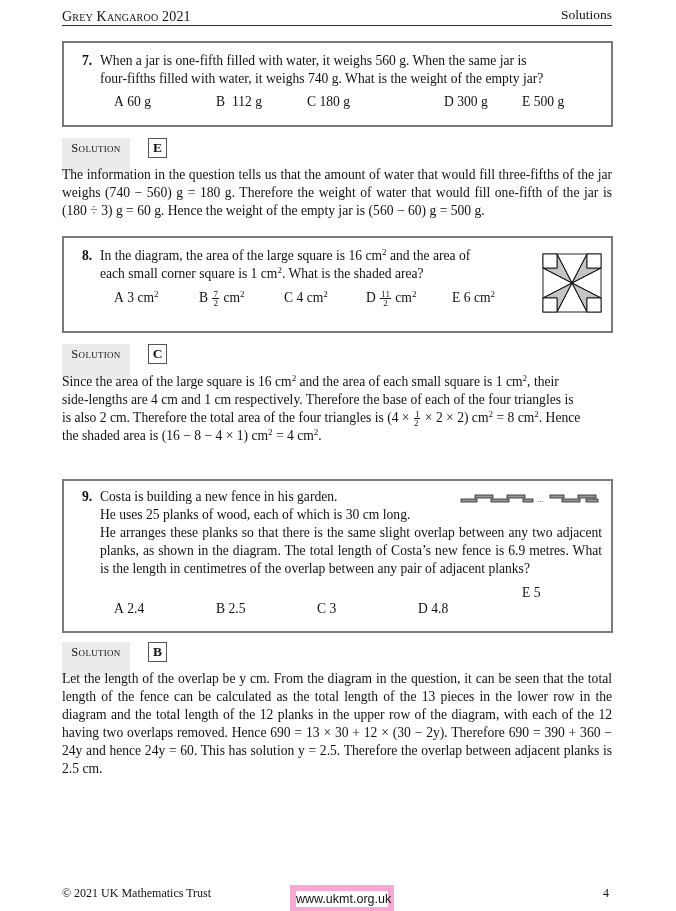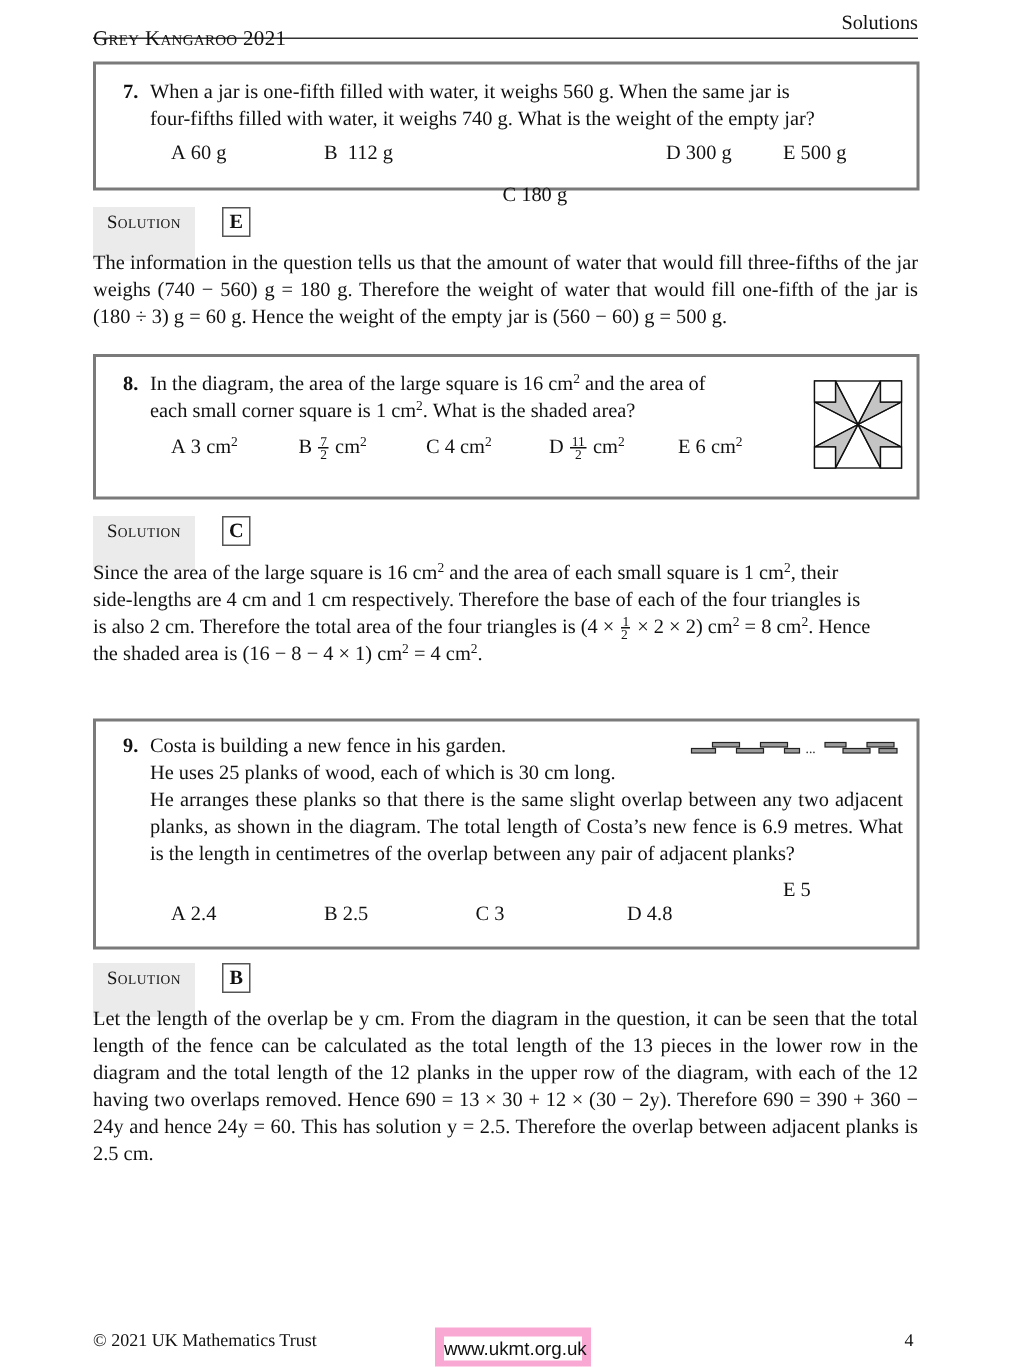--- a/index.html
+++ b/index.html
@@ -1,19 +1,19 @@
 <!DOCTYPE html>
 <html><head>
 <meta charset="utf-8">
 <style>
   html, body { margin:0; padding:0; background:#ffffff; }
   body { width:676px; height:911px; position:relative; overflow:hidden;
          font-family:"Liberation Serif","DejaVu Serif",serif; color:#111; font-size:13.6px; }
   .hdr { position:absolute; left:62px; top:6px; width:550px; height:19px; border-bottom:1.5px solid #333; }
-  .hdr .l { position:absolute; left:0; top:13px; font-size:14px; font-variant:small-caps; letter-spacing:0.2px;text-align:center; }
+  .hdr .l { position:absolute; left:0; top:3px; font-size:14px; font-variant:small-caps; letter-spacing:0.2px;text-align:center; }
   .hdr .r { position:absolute; right:0; top:1px; font-size:13.5px; }
   .qbox { position:absolute; left:62px; width:547px; border:2.5px solid #7a7a7a; box-sizing:content-box; }
   .qtext { position:absolute; left:18px; line-height:18px; font-size:13.6px; text-align:justify; }
   .qnum { font-weight:bold; position:absolute; left:0; }
   .qbody { margin-left:18px; }
   .opt { position:absolute; font-size:13.6px; white-space:nowrap; }
   .sol { position:absolute; left:62px; height:20px; }
   .sol .lbl { position:absolute; left:0; top:0; width:68px; height:36px; background:#ebebeb; font-size:12.5px;
               font-variant:small-caps; line-height:20px; text-align:center; letter-spacing:0.3px; }
   .sol .ans { position:absolute; left:86px; top:0; width:17px; height:18px; border:1px solid #555;
@@ -36,21 +36,21 @@
 </div>
 
 <div class="qbox" style="top:41px;height:82px;">
   <div class="qtext" style="top:9px;width:520px;">
     <span class="qnum">7.</span>
     <div class="qbody">When a jar is one-fifth filled with water, it weighs 560 g.  When the same jar is</div>
     <div class="qbody">four-fifths filled with water, it weighs 740 g. What is the weight of the empty jar?</div>
   </div>
   <div class="opt" style="left:50px;top:51px;"><span>A</span>&nbsp;<span>60 g</span></div>
   <div class="opt" style="left:152px;top:51px;"><span>B</span>&nbsp;&nbsp;<span>112 g</span></div>
-  <div class="opt" style="left:271px;top:51px;margin-top:28px;"><span>C</span>&nbsp;<span>180 g</span></div>
+  <div class="opt" style="left:243px;top:51px;"><span>C</span>&nbsp;<span>180 g</span></div>
   <div class="opt" style="left:354px;top:51px;margin-left:26px;"><span>D</span>&nbsp;<span>300 g</span></div>
   <div class="opt" style="left:458px;top:51px;"><span>E</span>&nbsp;<span>500 g</span></div>
 </div>
 
 <div class="sol" style="top:138px;">
   <div class="lbl">Solution</div>
   <div class="ans">E</div>
 </div>
 <div class="para" style="top:166px;">The information in the question tells us that the amount of water that would fill three-fifths of the jar weighs (740 − 560) g = 180 g. Therefore the weight of water that would fill one-fifth of the jar is (180 ÷ 3) g = 60 g. Hence the weight of the empty jar is (560 − 60) g = 500 g.</div>
 

